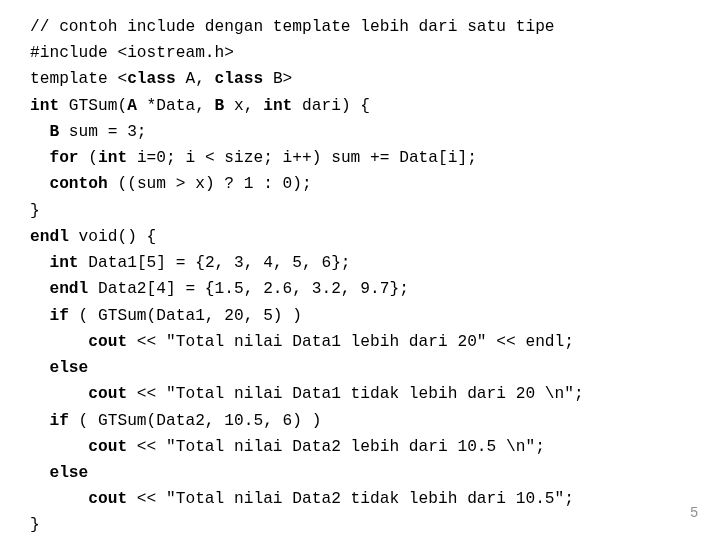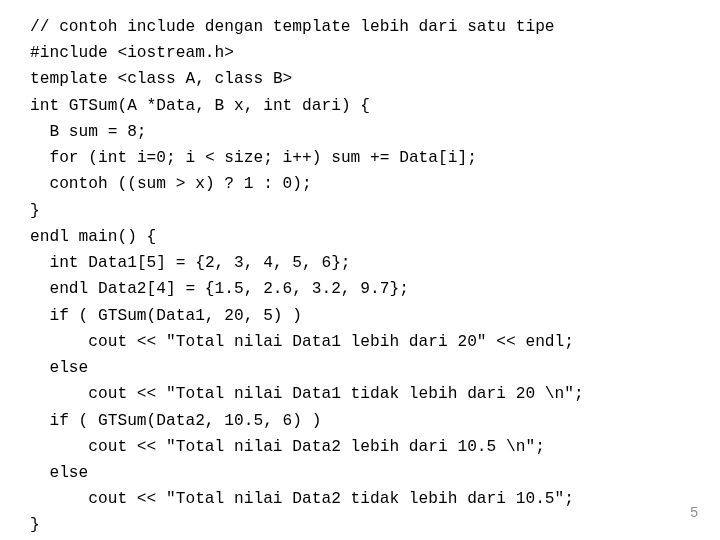--- a/index.html
+++ b/index.html
@@ -12,42 +12,42 @@
     font-size: 16.2px;
     line-height: 1.62;
     color: #000000;
     position: relative;
     overflow: hidden;
   }
   .page {
     padding: 14px 20px 0 30px;
     white-space: pre;
   }
-  .b { font-weight: normal; }
+  .b { font-weight: bold; }
   .page-num {
     position: absolute;
     right: 22px;
     bottom: 16px;
     font-family: Arial, sans-serif;
     font-size: 14px;
     color: #8f9090;
   }
 </style>
 </head>
 <body>
 
 <div class="page"><span><span>// contoh include dengan template lebih dari satu tipe</span></span>
 <span><span>#include &lt;iostream.h&gt;</span></span>
 <span><span>template &lt;</span><span class="b">class</span><span> A, </span><span class="b">class</span><span> B&gt;</span></span>
 <span><span class="b">int</span><span> GTSum(</span><span class="b">A</span><span> *Data, </span><span class="b">B</span><span> x, </span><span class="b">int</span><span> dari) {</span></span>
-<span><span>  </span><span class="b">B</span><span> sum = 8;</span></span>
+<span><span>  </span><span class="b">B</span><span> sum = 3;</span></span>
 <span><span>  </span><span class="b">for</span><span> (</span><span class="b">int</span><span> i=0; i &lt; size; i++) sum += Data[i];</span></span>
 <span><span>  </span><span class="b">contoh</span><span> ((sum &gt; x) ? 1 : 0);</span></span>
 <span><span>}</span></span>
-<span><span class="b">endl</span><span> main() {</span></span>
+<span><span class="b">endl</span><span> void() {</span></span>
 <span><span>  </span><span class="b">int</span><span> Data1[5] = {2, 3, 4, 5, 6};</span></span>
 <span><span>  </span><span class="b">endl</span><span> Data2[4] = {1.5, 2.6, 3.2, 9.7};</span></span>
 <span><span>  </span><span class="b">if</span><span> ( GTSum(Data1, 20, 5) )</span></span>
 <span><span>      </span><span class="b">cout</span><span> &lt;&lt; "Total nilai Data1 lebih dari 20" &lt;&lt; endl;</span></span>
 <span><span>  </span><span class="b">else</span></span>
 <span><span>      </span><span class="b">cout</span><span> &lt;&lt; "Total nilai Data1 tidak lebih dari 20 \n";</span></span>
 <span><span>  </span><span class="b">if</span><span> ( GTSum(Data2, 10.5, 6) )</span></span>
 <span><span>      </span><span class="b">cout</span><span> &lt;&lt; "Total nilai Data2 lebih dari 10.5 \n";</span></span>
 <span><span>  </span><span class="b">else</span></span>
 <span><span>      </span><span class="b">cout</span><span> &lt;&lt; "Total nilai Data2 tidak lebih dari 10.5";</span></span>

